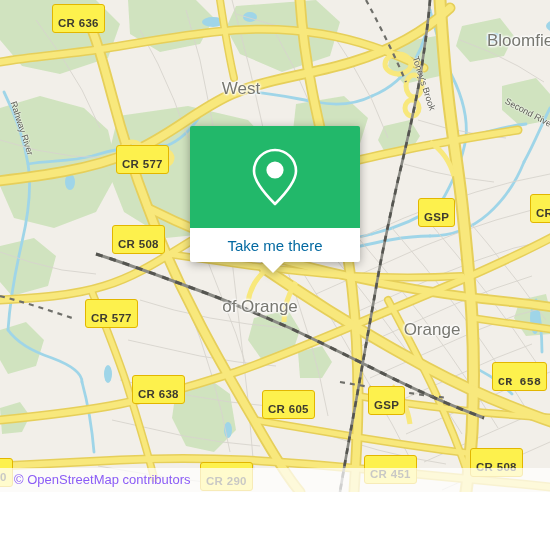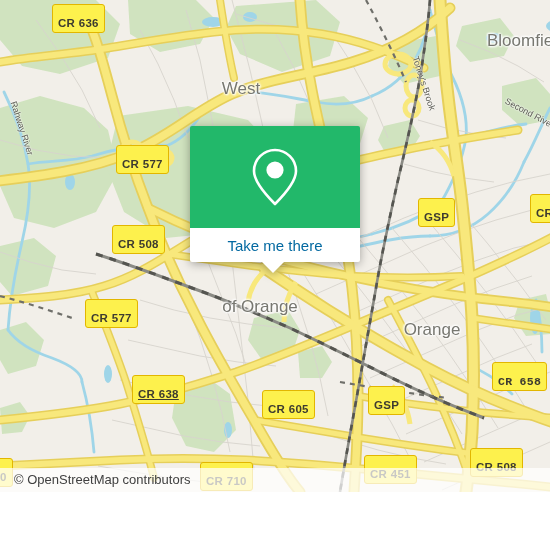--- a/index.html
+++ b/index.html
@@ -35,21 +35,21 @@
     padding:12px 5px 2px 5px;letter-spacing:.3px;white-space:nowrap;
     font-family:"Liberation Sans",sans-serif;line-height:13px;
   }
 
   
   .attrib{
     position:absolute;left:0;bottom:0;width:550px;height:24px;
     background:rgba(255,255,255,.72);
   }
   .attrib span{
-    position:absolute;left:14px;top:4px;font-size:13px;color:#404040;
+    position:absolute;left:14px;top:4px;font-size:13px;color:#8b5cf6;
     font-family:"Liberation Sans",sans-serif;
   }
 
   
   .card{
     position:absolute;left:190px;top:126px;width:170px;
     filter:drop-shadow(0 2px 5px rgba(0,0,0,.33));
   }
   .card-head{
     height:102px;background:#22b86a;border-radius:2px 2px 0 0;
@@ -259,23 +259,23 @@
     </div>
 
     <div class="water-lbl" style="left:18px;top:100px;transform:rotate(72deg);transform-origin:left top;">Rahway River</div>
     <div class="water-lbl" style="left:420px;top:55px;transform:rotate(72deg);transform-origin:left top;">Toney's Brook</div>
     <div class="water-lbl" style="left:508px;top:96px;transform:rotate(28deg);transform-origin:left top;">Second River</div>
 
     <div class="shield" style="left:52px;top:4px;">CR 636</div>
     <div class="shield" style="left:116px;top:145px;">CR 577</div>
     <div class="shield" style="left:112px;top:225px;">CR 508</div>
     <div class="shield" style="left:85px;top:299px;">CR 577</div>
-    <div class="shield" style="left:132px;top:375px;text-decoration:underline;">CR 638</div>
+    <div class="shield" style="left:132px;top:375px;">CR 638</div>
     <div class="shield" style="left:262px;top:390px;">CR 605</div>
-    <div class="shield" style="left:200px;top:462px;">CR 710</div>
+    <div class="shield" style="left:200px;top:462px;">CR 290</div>
     <div class="shield" style="left:418px;top:198px;">GSP</div>
     <div class="shield" style="left:530px;top:194px;">CR</div>
     <div class="shield" style="left:368px;top:386px;">GSP</div>
     <div class="shield" style="left:364px;top:455px;">CR 451</div>
     <div class="shield" style="left:470px;top:448px;">CR 508</div>
     <div class="shield" style="left:492px;top:362px;font-family:Liberation Mono, monospace;">CR 658</div>
     <div class="shield" style="left:-6px;top:458px;">0</div>
 
     <div class="attrib">
       <span>© OpenStreetMap contributors</span>

